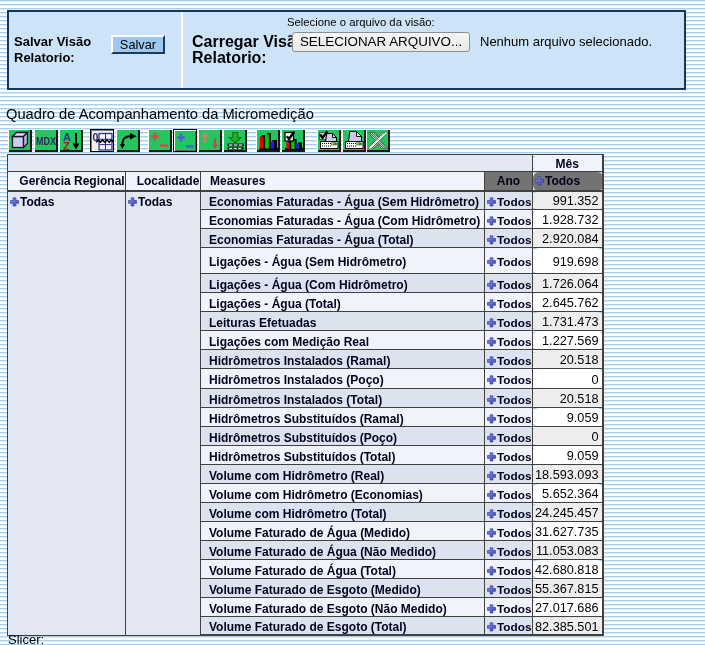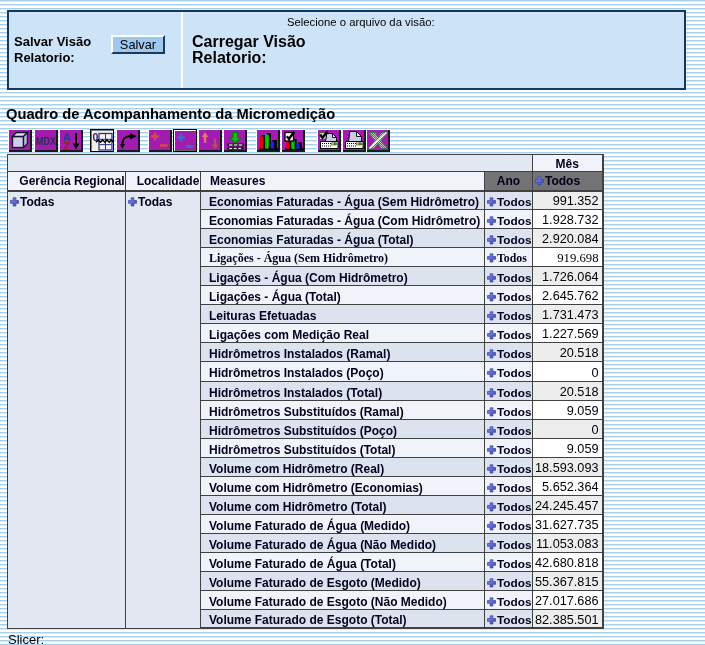--- a/index.html
+++ b/index.html
@@ -31,26 +31,26 @@
 #lblSelecione { left:278px; top:4px; font-size:11.3px; color:#000; }
 #btnFile {
   position:absolute; left:283px; top:20px; width:178px; height:20px;
   background:linear-gradient(#f6f6f6,#e9e9e9); border:1px solid #8f8f8f; border-radius:3px;
   font-size:13.4px; color:#000; text-align:center; line-height:18px;
 }
 #lblNenhum { left:471px; top:22px; font-size:13px; color:#000; }
 #btnVisualizar { left:280px; top:42px; width:132px; height:20px; }
 
 
-#title { left:6px; top:106px; font-size:14.7px; font-weight:bold; color:#000; }
+#title { left:6px; top:106px; font-size:14.7px; font-weight:normal; color:#000; }
 
 
 .tb {
   position:absolute; top:129px; width:24px; height:23px;
-  background:#a21caf;
+  background:#22c55e;
   box-shadow: inset 1px 1px 0 #ffffff, inset -2px -2px 0 #1a1a1a;
 }
 .tb svg { position:absolute; left:0; top:0; }
 .tb.pressed {
   background:#f0efec;
   box-shadow: inset 1px 1px 0 #7a7a7a, inset -1px -1px 0 #ffffff;
   border:1px solid #000;
 }
 .tb.hot {
   border:1px solid #000;
@@ -73,33 +73,35 @@
 #pivot .m { font-weight:bold; padding-left:8px; padding-top:3px; }
 #pivot .m.odd { background:#dde3ee; }
 #pivot .m.even { background:#f0f3fa; }
 #pivot .a { font-weight:bold; padding-left:2px; font-size:11.8px; padding-top:3px; }
 #pivot .a.odd { background:#dde3ee; }
 #pivot .a.even { background:#f0f3fa; }
 #pivot .v { text-align:right; padding-right:3px; padding-top:2px; font-size:12.7px; color:#000; font-weight:normal; }
 #pivot .v.odd { background:#ededed; }
 #pivot .v.even { background:#ffffff; }
 .plus { display:inline-block; vertical-align:-1px; margin-right:1px; }
-#pivot tr td:last-child { border-right-width:2px; }
+#pivot tr td:last-child { border-right-width:2px;border-radius:6px; }
 #pivot tr:last-child td { border-bottom-width:2px; }
 #slicer { left:8px; top:632px; font-size:13px; color:#000; }
 </style>
 </head>
 <body>
 
 <div class="abs" id="fs">
   <div class="divider"></div>
   <div class="abs" id="lblSalvar">Salvar Visão<br>Relatorio:</div>
   <div class="blbtn" id="btnSalvar">Salvar</div>
   <div class="abs" id="lblCarregar">Carregar Visão<br>Relatorio:</div>
   <div class="abs" id="lblSelecione">Selecione o arquivo da visão:</div>
+  <div id="btnFile">SELECIONAR ARQUIVO...</div>
+  <div class="abs" id="lblNenhum">Nenhum arquivo selecionado.</div>
 </div>
 
 <div class="abs" id="title">Quadro de Acompanhamento da Micromedição</div>
 
 <div id="toolbar"></div>
 
 <table id="pivot">
   <colgroup>
       <col style="width:118px">
       <col style="width:75px">
@@ -179,21 +181,21 @@
             <defs>
               <linearGradient id="pg" x1="0" y1="0" x2="1" y2="1">
                 <stop offset="0" stop-color="#8894e8"></stop>
                 <stop offset="1" stop-color="#3440bc"></stop>
               </linearGradient>
             </defs>
             <path d="M3.1 0.8 h2.8 v2.7 h2.7 v2.8 h-2.7 v2.7 h-2.8 v-2.7 h-2.7 v-2.8 h2.7 Z" fill="url(#pg)" stroke="#39409c" stroke-width="0.7"></path>
           </svg>Todos</td>
         <td class="v odd">2.920.084</td>
       </tr>
-      <tr style="height: 19px; font-family: Liberation Serif, serif;">
+      <tr style="height: 26px;">
         <td class="m even">Ligações - Água (Sem Hidrômetro)</td>
         <td class="a even"><svg class="plus" width="9" height="10" viewBox="0 0 9 10">
             <defs>
               <linearGradient id="pg" x1="0" y1="0" x2="1" y2="1">
                 <stop offset="0" stop-color="#8894e8"></stop>
                 <stop offset="1" stop-color="#3440bc"></stop>
               </linearGradient>
             </defs>
             <path d="M3.1 0.8 h2.8 v2.7 h2.7 v2.8 h-2.7 v2.7 h-2.8 v-2.7 h-2.7 v-2.8 h2.7 Z" fill="url(#pg)" stroke="#39409c" stroke-width="0.7"></path>
           </svg>Todos</td>

